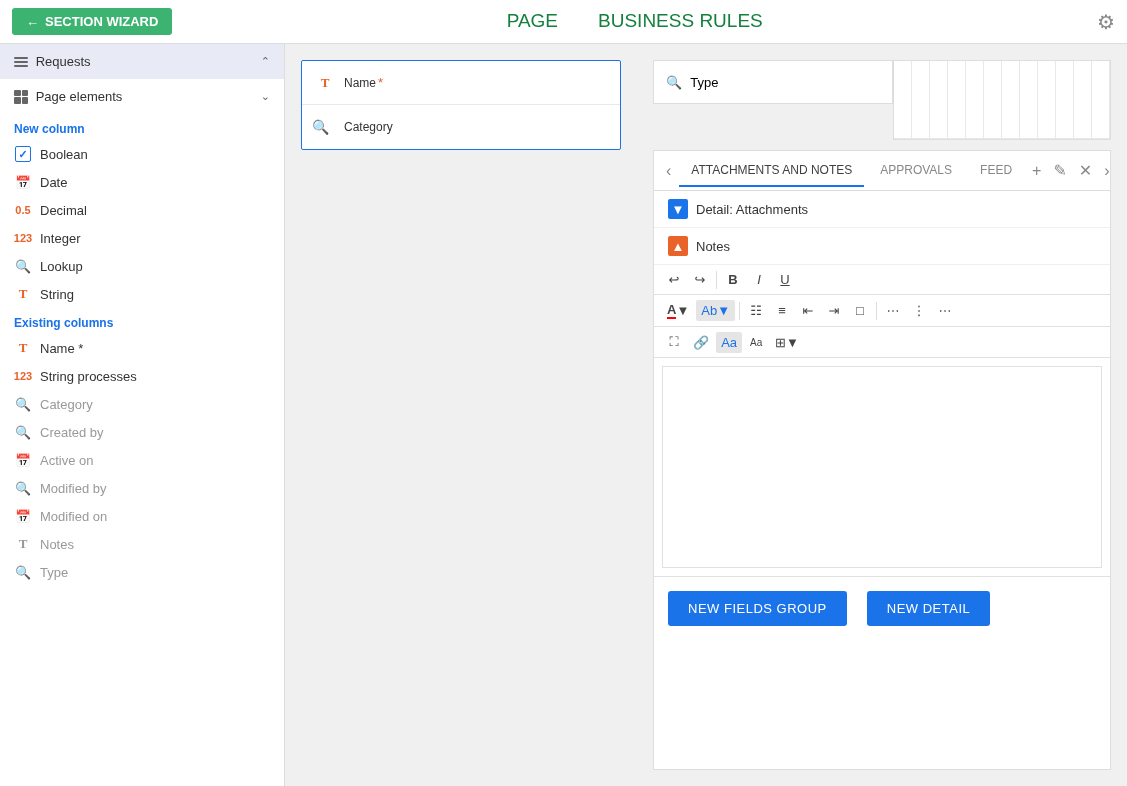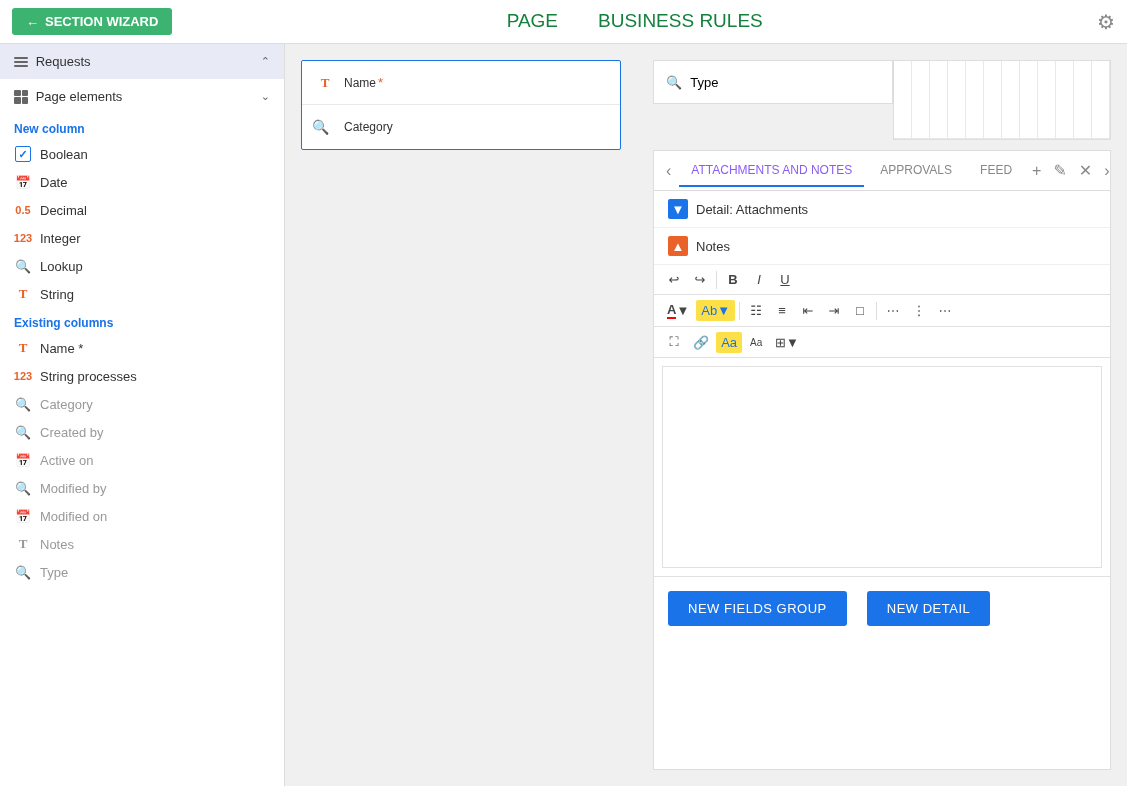--- a/index.html
+++ b/index.html
@@ -113,21 +113,21 @@
     .att-header {
       display: flex; align-items: center; padding: 0 8px;
       border-bottom: 1px solid #ddd; height: 40px; gap: 4px;
     }
     .att-nav-btn { background: none; border: none; color: #888; font-size: 16px; cursor: pointer; padding: 4px; }
     .att-tab {
       padding: 8px 12px; font-size: 12px; color: #888; cursor: pointer;
       border-bottom: 2px solid transparent; text-transform: uppercase; font-weight: 500;
       white-space: nowrap;
     }
-    .att-tab.active { color: #8b5cf6; border-bottom-color: #1a73e8; }
+    .att-tab.active { color: #404040; border-bottom-color: #1a73e8; }
     .att-tab-actions { margin-left: auto; display: flex; gap: 4px; }
     .att-action-btn { background: none; border: none; color: #888; font-size: 16px; cursor: pointer; padding: 4px; }
 
     .att-row {
       display: flex; align-items: center; gap: 8px;
       padding: 8px 14px; border-bottom: 1px solid #f0f0f0; cursor: pointer;
     }
     .att-row-icon { width: 20px; height: 20px; border-radius: 2px; display: flex; align-items: center; justify-content: center; font-size: 13px; }
     .att-row-icon.blue { background: #1a73e8; color: #fff; }
     .att-row-icon.orange { background: #e8622a; color: #fff; }
@@ -136,21 +136,21 @@
     
     .rt-toolbar {
       display: flex; align-items: center; flex-wrap: wrap;
       padding: 4px 8px; border-bottom: 1px solid #e0e0e0; gap: 2px;
     }
     .rt-btn {
       background: none; border: none; padding: 3px 5px; cursor: pointer;
       font-size: 13px; color: #444; border-radius: 2px; min-width: 24px;
       display: flex; align-items: center; justify-content: center;
     }
-    .rt-btn.active-btn { background: #fde047; color: #1a73e8; }
+    .rt-btn.active-btn { background: #e5e5e5; color: #1a73e8; }
     .rt-sep { width: 1px; background: #ddd; height: 18px; margin: 0 2px; }
     .rt-editor {
       min-height: 200px; padding: 10px; border: none; outline: none;
       font-size: 13px; color: #333;
     }
     .rt-editor-container { border: 1px solid #e0e0e0; margin: 8px; flex: 1; }
 
     
     .att-bottom {
       display: flex; gap: 20px; padding: 14px;

